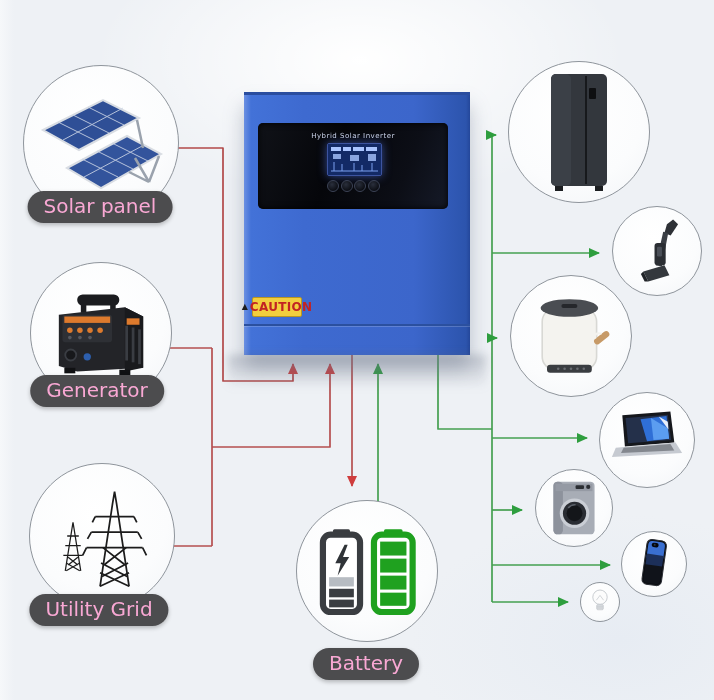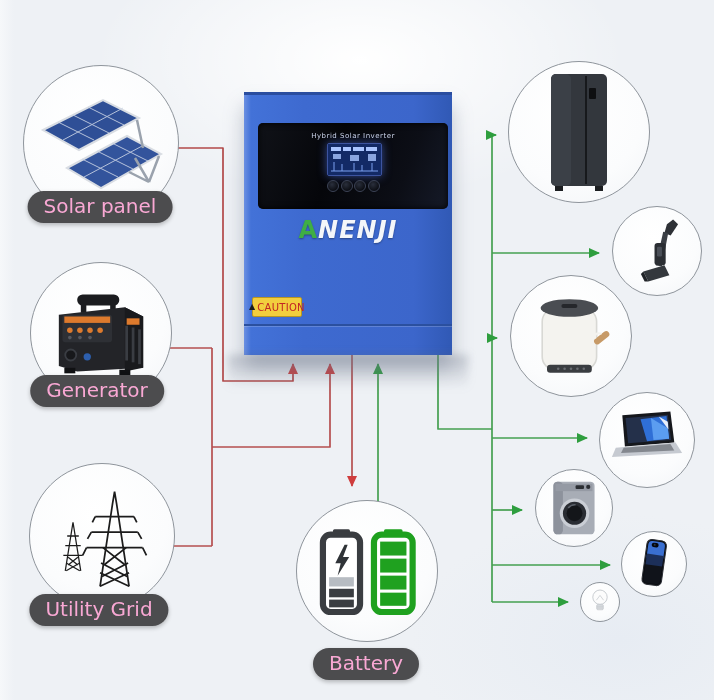--- a/index.html
+++ b/index.html
@@ -30,21 +30,21 @@
   }
   .pill{
     position:absolute;transform:translateX(-50%);
     background:#4c4c4e;color:#f9a8d4;border-radius:20px;
     padding:3px 16px 5px 16px;font-size:20px;line-height:24px;
     white-space:nowrap;box-shadow:0 2px 4px rgba(0,0,0,.25);
   }
 
   
   .inverter{
-    position:absolute;left:244px;top:92px;width:208px;height:260px;
+    position:absolute;left:244px;top:92px;width:226px;height:260px;
     background:linear-gradient(90deg,#6b90e2 0px,#4372d8 7px,#3e6ad0 60px,#3c66cb 170px,#2c54ad 222px,#24479a 226px);
     border-top:3px solid #2a4d9f;
     box-shadow:0 14px 18px rgba(120,130,150,.45);
   }
   .inverter::after{ 
     content:"";position:absolute;left:-16px;right:-16px;top:100%;height:34px;
     background:linear-gradient(180deg,rgba(90,100,120,.30),rgba(90,100,120,0));
     filter:blur(4px);
   }
   .inv-panel{
@@ -79,21 +79,21 @@
     position:absolute;left:0;right:0;top:229px;height:2px;
     background:linear-gradient(180deg,#26залог 0,#26479a 0);
     background:#2b509f;box-shadow:0 1px 0 rgba(255,255,255,.18);
   }
   .caution{
     position:absolute;left:8px;top:202px;width:48px;height:18px;
     background:#f2ce3e;border:1px solid #b99721;border-radius:2px;
     display:flex;align-items:center;justify-content:center;gap:2px;
   }
   .caution .tri{font-size:8px;line-height:8px;color:#1c1c1c;}
-  .caution .ct{font-size:10px;font-weight:normal;color:#c22323;letter-spacing:.3px;}
+  .caution .ct{font-size:12px;font-weight:bold;color:#c22323;letter-spacing:.3px;}
 
   
   .c-solar   {left:23px; top:65px;  width:154px;height:154px;}
   .c-gen     {left:30px; top:262px; width:140px;height:140px;}
   .c-grid    {left:29px; top:463px; width:144px;height:144px;}
   .c-batt    {left:296px;top:500px; width:140px;height:140px;}
   .c-fridge  {left:508px;top:61px;  width:140px;height:140px;}
   .c-vacuum  {left:612px;top:206px; width:88px; height:88px;}
   .c-fryer   {left:510px;top:275px; width:120px;height:120px;}
   .c-laptop  {left:599px;top:392px; width:94px; height:94px;}
@@ -243,23 +243,20 @@
           <line x1="3" y1="27" x2="50" y2="27"></line>
         </g>
       </svg>
       <div class="inv-buttons">
         <div class="inv-btn"></div>
         <div class="inv-btn"></div>
         <div class="inv-btn"></div>
         <div class="inv-btn"></div>
       </div>
     </div>
-    <div class="inv-brand">
-      <span class="a">A</span><span>NENJI</span>
-    </div>
     <div class="inv-seam"></div>
     <div class="caution">
       <span class="tri">▲</span>
       <span class="ct">CAUTION</span>
     </div>
   </div>
 
   <div class="circle c-batt">
     <svg width="116" height="104" viewBox="0 0 150 112">
 

